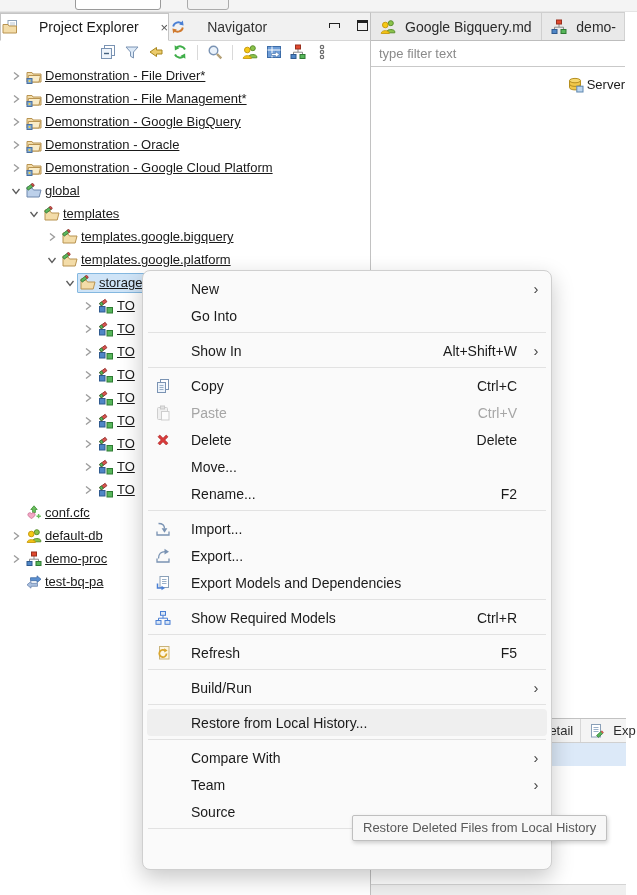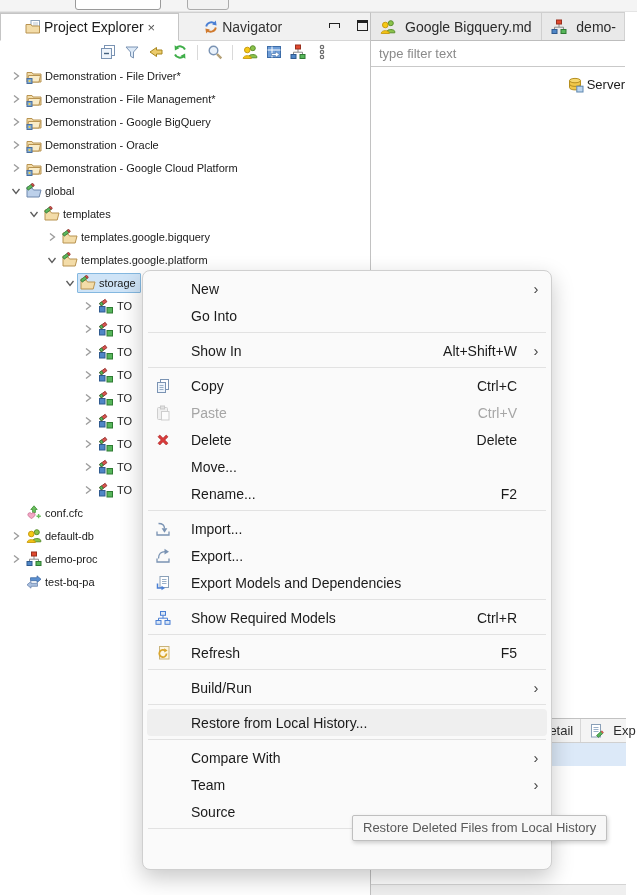--- a/index.html
+++ b/index.html
@@ -11,34 +11,34 @@
   
   .topstrip { position:absolute; left:0; top:0; width:637px; height:12px; background:#f4f4f4; border-bottom:1px solid #e4e4e4; }
   .frag { position:absolute; top:-12px; height:22px; background:#fff; border:1px solid #9a9a9a; border-radius:3px; }
   .frag.combo { left:75px; width:86px; }
   .frag.btn   { left:187px; width:42px; background:#f2f2f2; border-color:#ababab; }
 
   
   .left-panel { position:absolute; left:0; top:12px; width:378px; height:883px; background:#fff;
                 border-right:1px solid #c2c2c2; border-top:1px solid #cfcfcf; }
   .view-tabbar { position:relative; height:28px; background:#f1f1f1; border-bottom:1px solid #d6d6d6; display:flex; align-items:stretch; }
-  .vtab { display:flex; align-items:center; gap:0; padding:0 23px; font-size:14px; color:#333; cursor:default;justify-content:center; }
+  .vtab { display:flex; align-items:center; gap:18px; padding:0 0; font-size:14px; color:#333; cursor:default;justify-content:center; }
   .vtab.active { background:#fff; border:1px solid #c5c5c5; border-bottom:1px solid #fff; margin-bottom:-1px; color:#1a1a1a; }
   .vtab .close { font-size:13px; color:#555; margin-left:4px; }
   .winbtns { position:absolute; right:6px; top:4px; display:flex; gap:10px; }
   .winbtn { width:18px; height:16px; display:flex; align-items:center; justify-content:center; }
   .min-glyph { width:11px; height:5px; border:1.5px solid #222; border-bottom:none; }
   .max-glyph { width:11px; height:11px; border:1.5px solid #222; border-top-width:3px; }
 
   .view-toolbar { height:22px; background:#fff; display:flex; align-items:center; justify-content:flex-end;
                   gap:6px; padding-right:46px; }
   .tbtn { width:18px; height:18px; display:flex; align-items:center; justify-content:center; }
   .tsep { width:1px; height:15px; background:#d9d9d9; margin:0 2px; }
 
-  .tree { padding-top:1px; font-size:11px; }
+  .tree { padding-top:1px; font-size:13px;text-decoration:underline; }
   .tree-row { height:23px; display:flex; align-items:center; white-space:nowrap; }
   .twisty { width:15px; height:16px; display:flex; align-items:center; justify-content:center; flex:none; }
   .ticon { width:16px; height:16px; margin:0 3px 0 1px; flex:none; display:flex; align-items:center; justify-content:center; }
   .selwrap { display:flex; align-items:center; padding:1px 4px 1px 1px; border:1px solid transparent; border-radius:1px; }
   .selwrap.on { background:#cfe4f7; border-color:#84b8e0; }
   .tlabel { color:#1a1a1a; }
 
   
   .sash { position:absolute; left:379px; top:12px; width:3px; height:883px; background:#ededed; }
   .right-panel { position:absolute; left:370px; top:12px; width:255px; height:883px; background:#fff;

